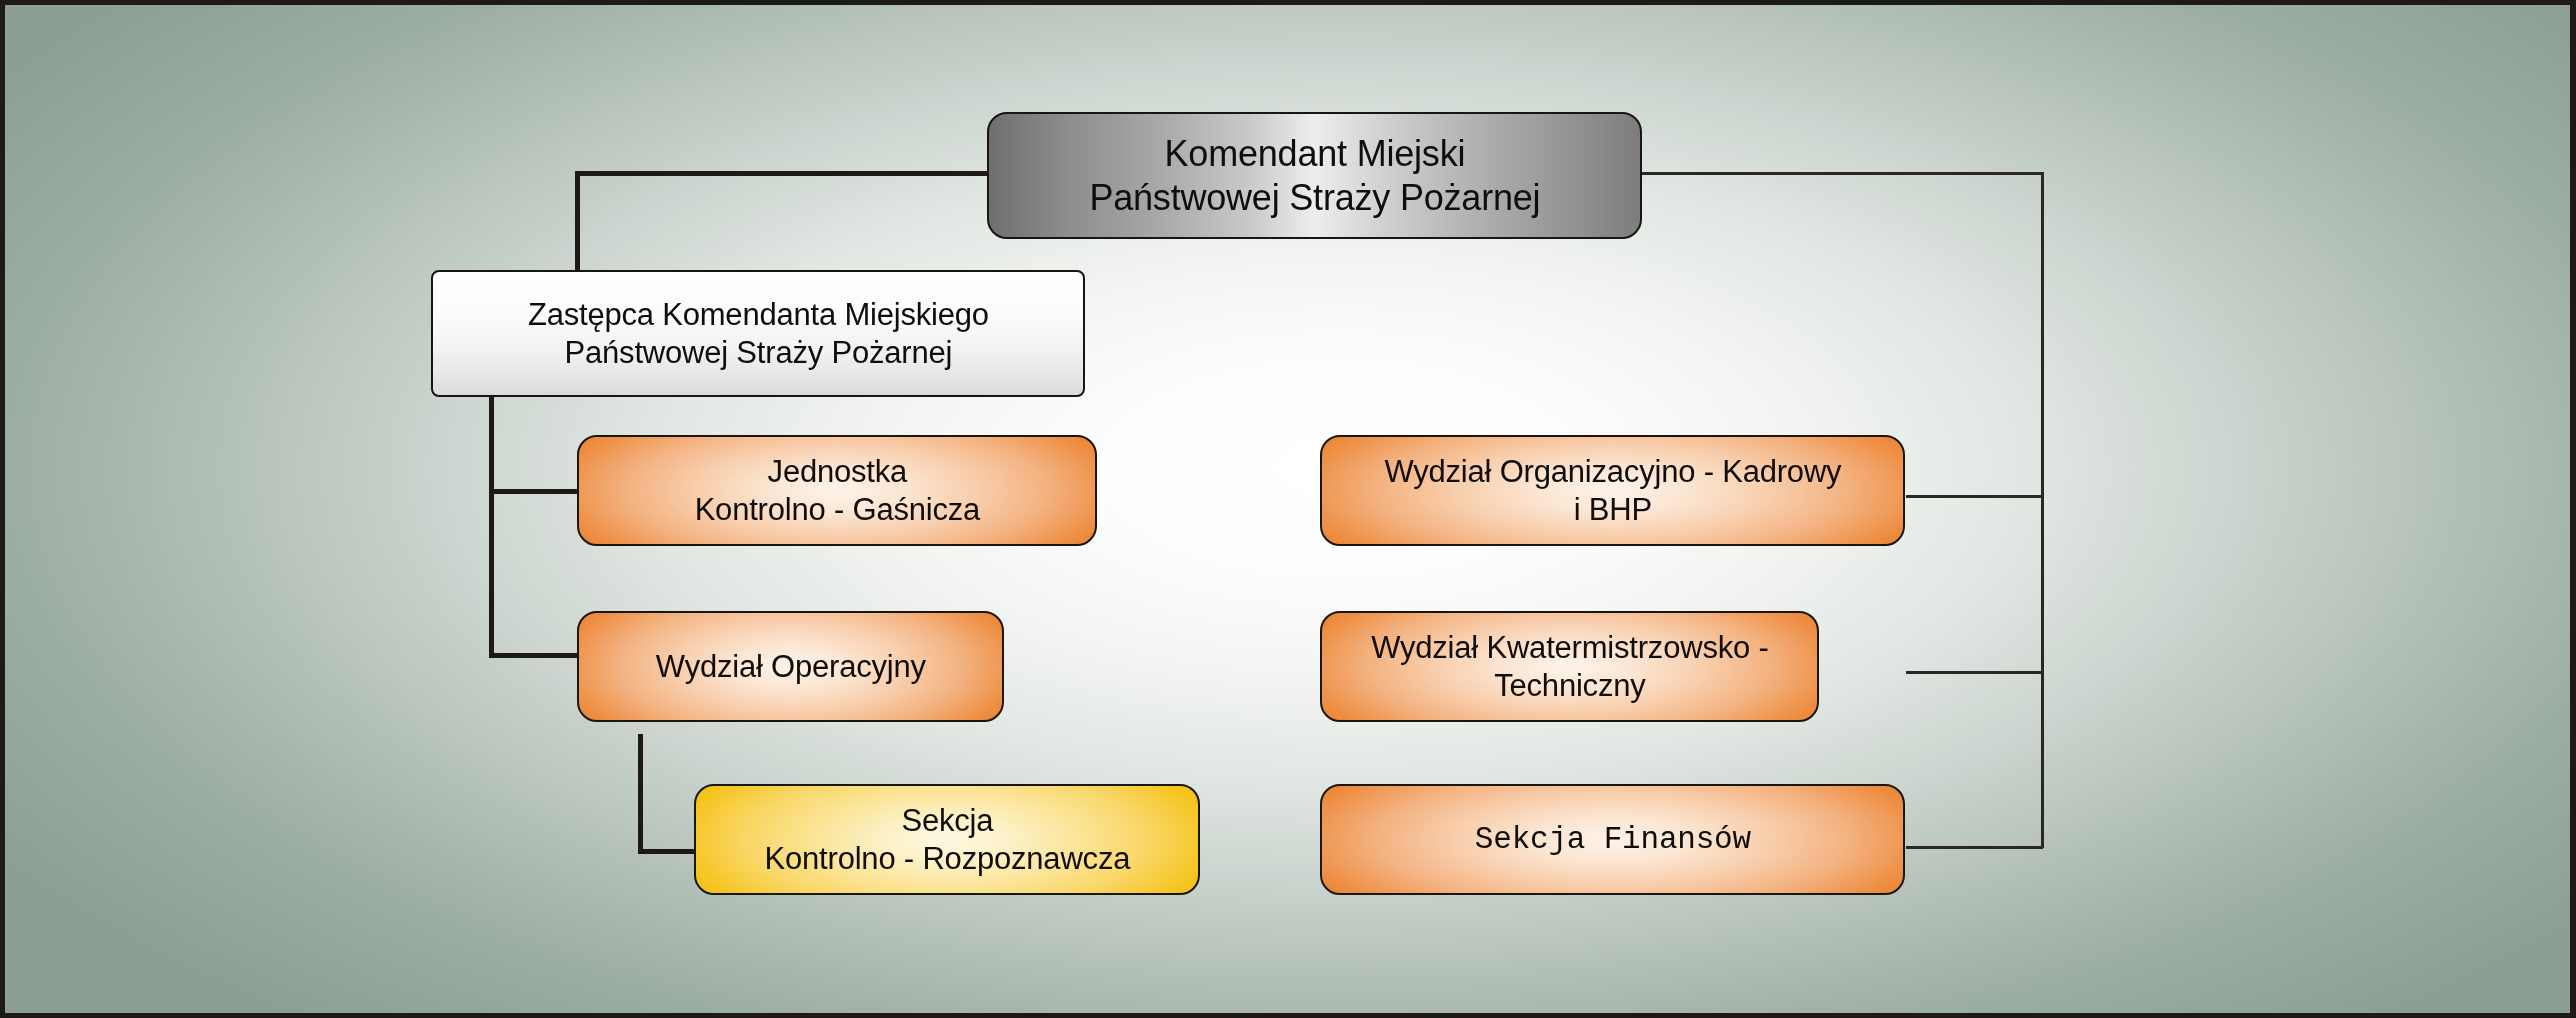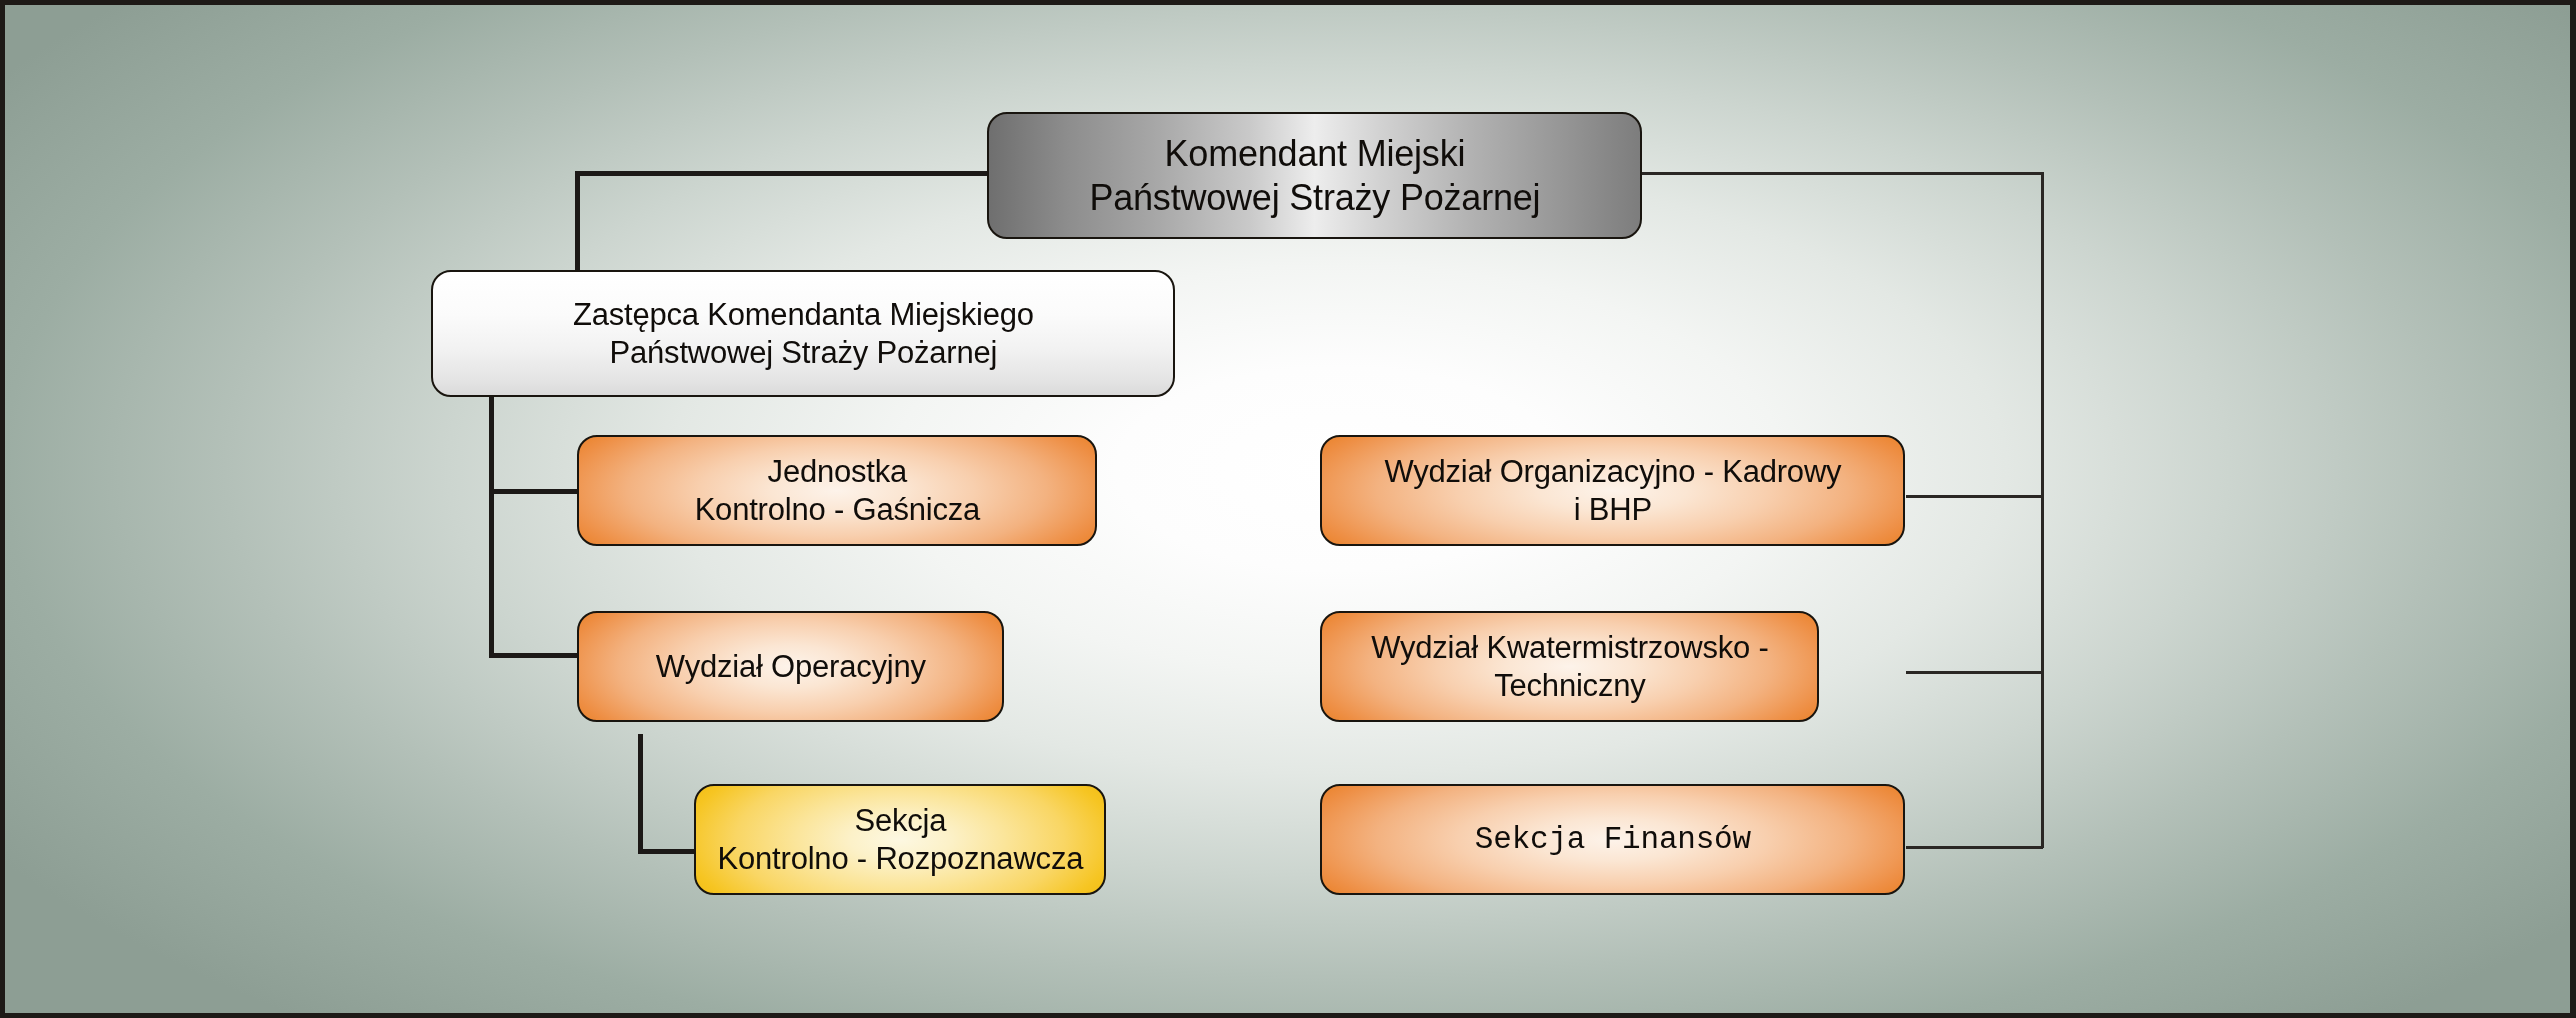--- a/index.html
+++ b/index.html
@@ -132,29 +132,29 @@
 
     <div class="line-thin" style="left:1901px; top:490px; width:137px; height:2.7px;"></div>
 
     <div class="line-thin" style="left:1901px; top:666px; width:137px; height:2.7px;"></div>
 
     <div class="line-thin" style="left:1901px; top:841px; width:137px; height:2.7px;"></div>
 
     <div class="node node-silver" style="left:982px; top:107px; width:655px; height:127px; font-size:36px;">Komendant Miejski
 Państwowej Straży Pożarnej</div>
 
-    <div class="node node-white" style="left:426px; top:265px; width:744px; height:127px; font-size:31px;">Zastępca Komendanta Miejskiego
+    <div class="node node-white" style="left:426px; top:265px; width:654px; height:127px; font-size:31px;border-radius:8px;">Zastępca Komendanta Miejskiego
 Państwowej Straży Pożarnej</div>
 
     <div class="node node-orange" style="left:572px; top:430px; width:520px; height:111px; font-size:31px;">Jednostka
 Kontrolno - Gaśnicza</div>
 
     <div class="node node-orange" style="left:572px; top:606px; width:427px; height:111px; font-size:31px;">Wydział Operacyjny</div>
 
-    <div class="node node-yellow" style="left:689px; top:779px; width:412px; height:111px; font-size:31px;">Sekcja
+    <div class="node node-yellow" style="left:689px; top:779px; width:506px; height:111px; font-size:31px;">Sekcja
 Kontrolno - Rozpoznawcza</div>
 
     <div class="node node-orange" style="left:1315px; top:430px; width:585px; height:111px; font-size:31px;">Wydział Organizacyjno - Kadrowy
 i BHP</div>
 
     <div class="node node-orange" style="left:1315px; top:606px; width:499px; height:111px; font-size:31px;">Wydział Kwatermistrzowsko -
 Techniczny</div>
 
     <div class="node node-orange" style="left:1315px; top:779px; width:585px; height:111px; font-size:31px;font-family:Liberation Mono, monospace;">Sekcja Finansów</div>
 

